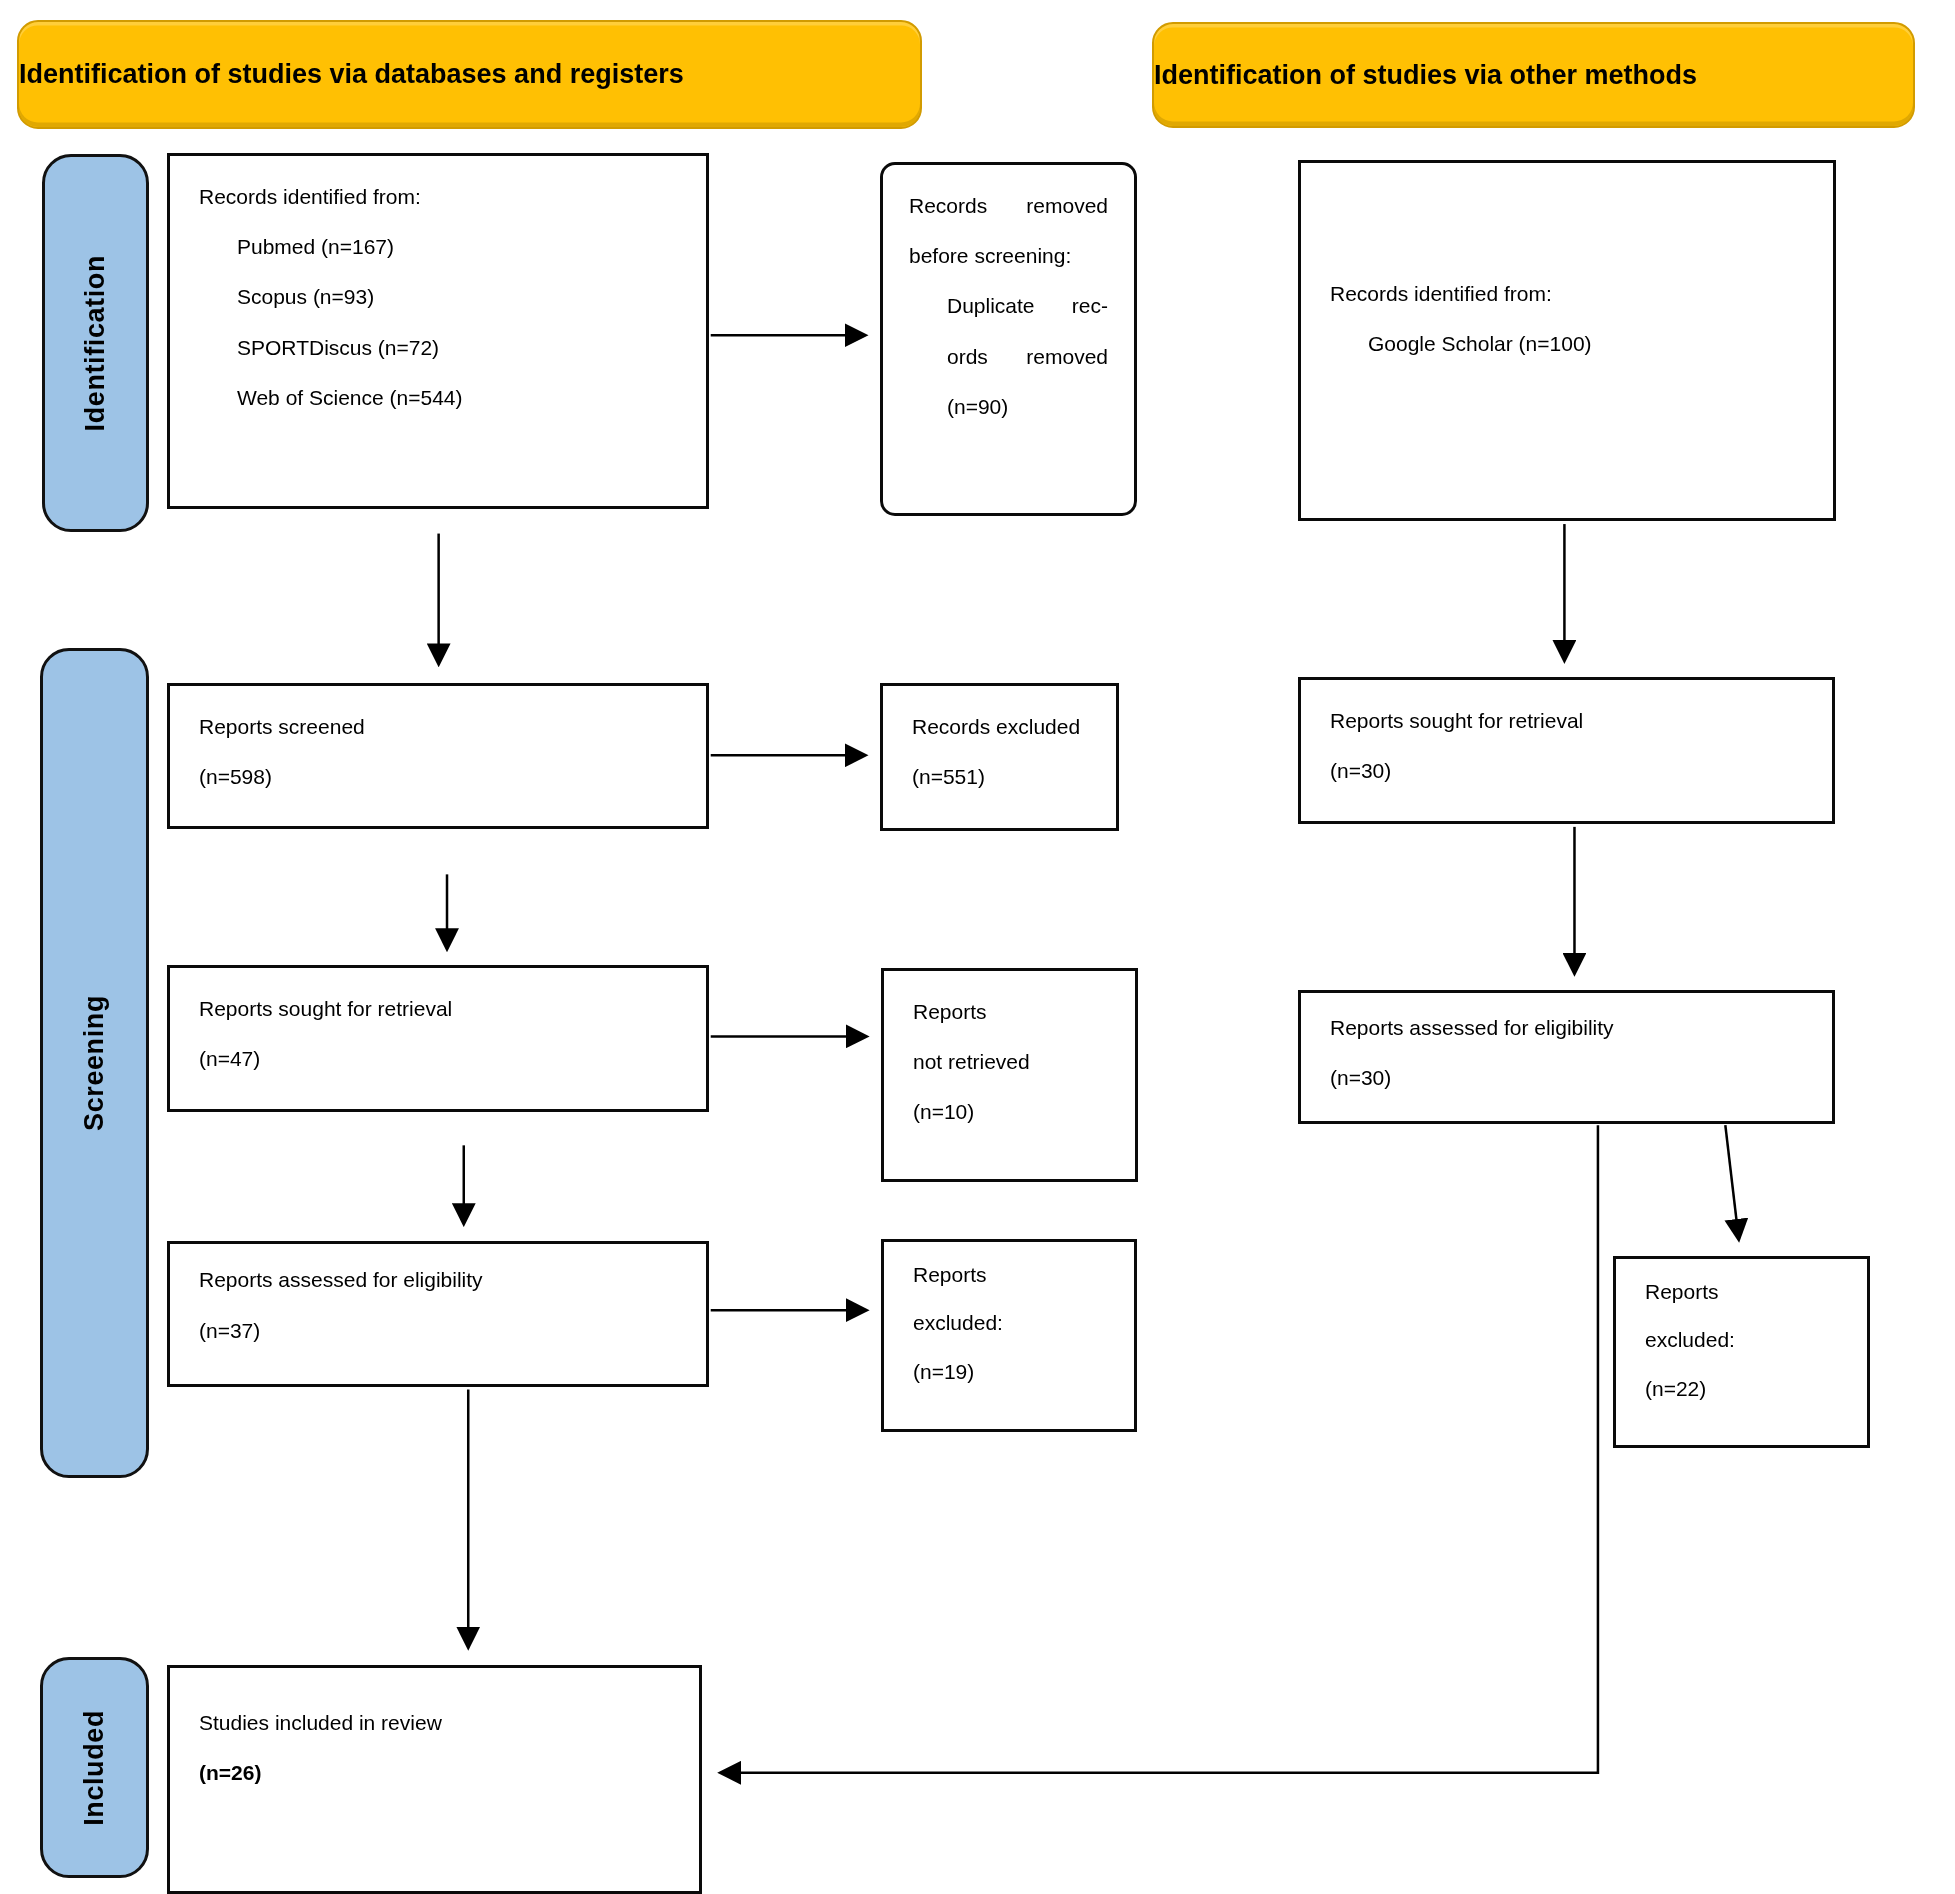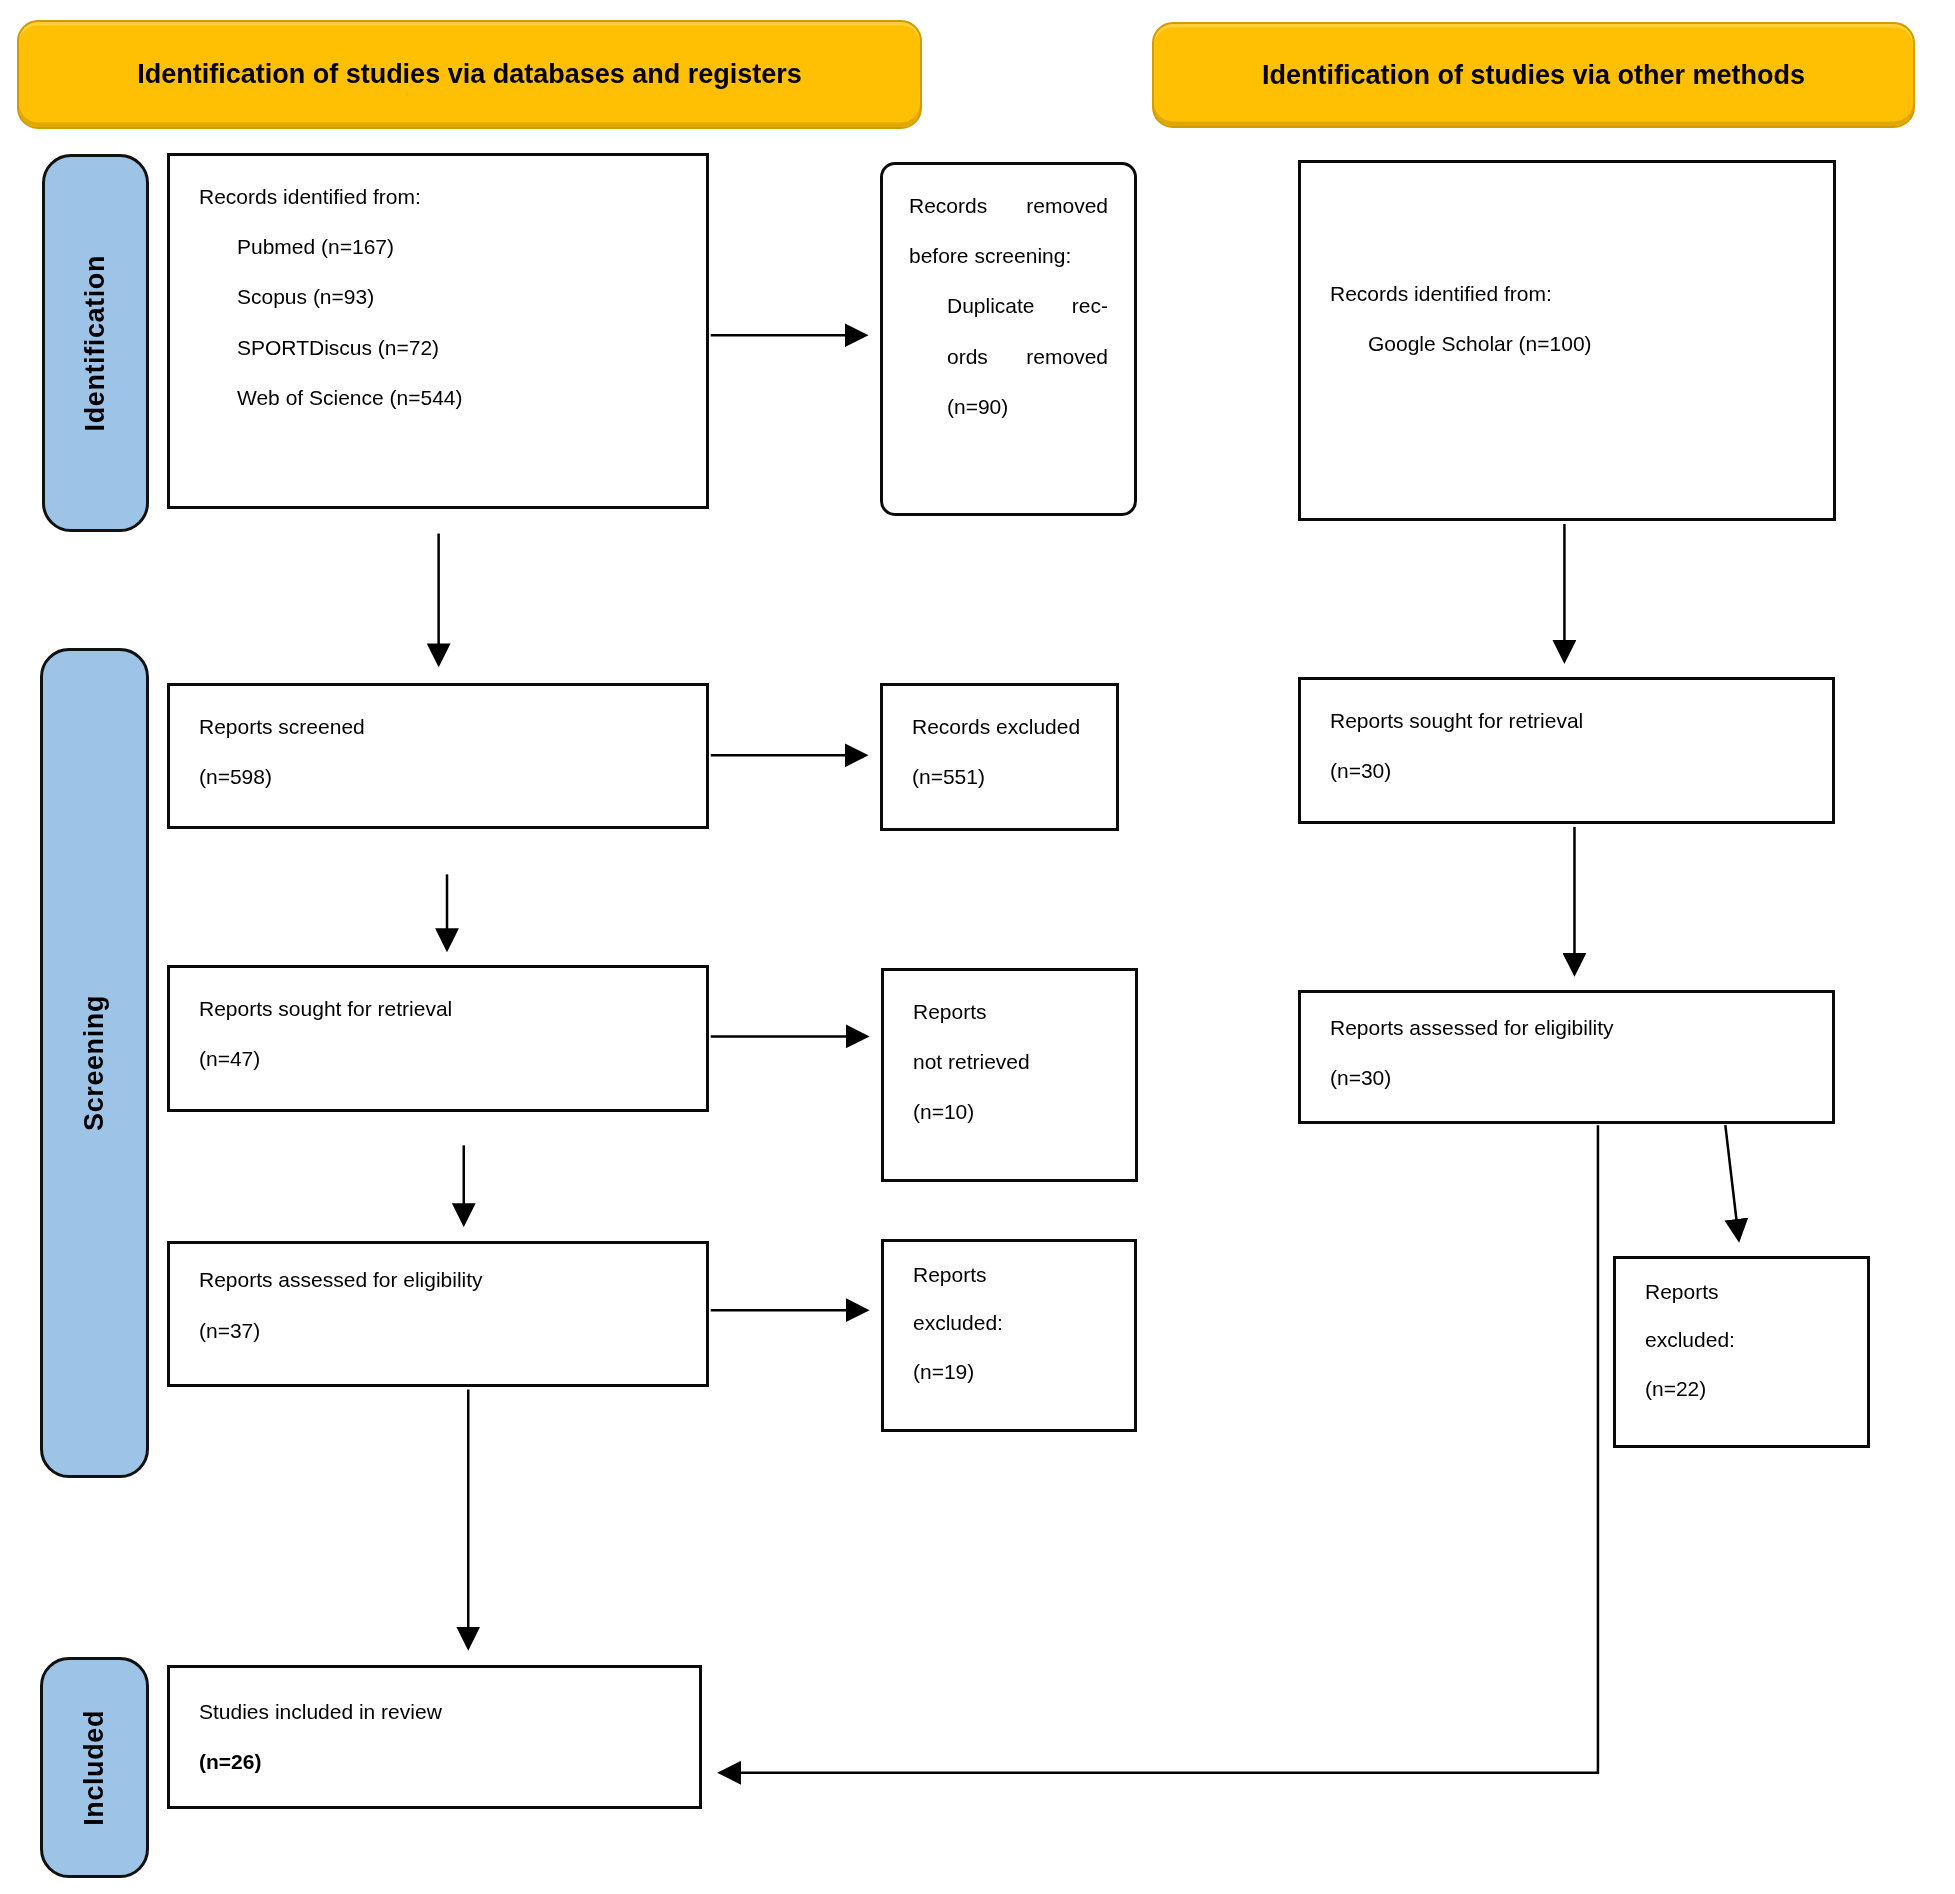--- a/index.html
+++ b/index.html
@@ -11,21 +11,21 @@
     color:#000;
   }
 
   
   .banner {
     position:absolute;
     background:#FFC003;
     border:2.2px solid #D29B00;
     border-radius:21px;
     box-shadow: inset 0 -4.5px 0 rgba(0,0,0,0.12), inset 0 3.4px 0 rgba(255,255,255,0.22);
-    display:flex; align-items:center; justify-content:center;
+    display:flex; align-items:center; justify-content:flex-start;
     font-weight:bold; font-size:27px;
     text-align:center;
   }
   .banner1 { left:17px;  top:20px; width:901px; height:105px; }
   .banner2 { left:1152px; top:22.4px; width:759px; height:102px; }
 
   
   .stage {
     position:absolute;
     background:#9DC3E6;
@@ -64,21 +64,21 @@
   .box-identified-other { left:1298px; top:160px; width:538px; height:361px; padding-top:106px; }
   .box-screened     { left:167px;  top:683px; width:542px; height:146px; }
   .box-excluded551  { left:880px; top:683px; width:239px; height:148px; }
   .box-sought47     { left:167px;  top:965px; width:542px; height:147px; }
   .box-notretrieved { left:881px; top:968px; width:257px; height:214px; }
   .box-sought30     { left:1298px; top:677px; width:537px; height:147px; }
   .box-assessed30   { left:1298px; top:990px; width:537px; height:134px; padding-top:10px; }
   .box-assessed37   { left:167px;  top:1241px; width:542px; height:146px; padding-top:11.2px; }
   .box-excluded19   { left:881px; top:1239px; width:256px; height:193px; padding-top:9px; line-height:2.3; }
   .box-excluded22   { left:1613px; top:1256px; width:257px; height:192px; padding-top:9px; line-height:2.3; }
-  .box-included     { left:167px;  top:1665px; width:535px; height:144px; padding-top:19px; }
+  .box-included     { left:167px;  top:1665px; width:535px; height:229px; padding-top:30px; }
 
   
   svg.arrows { position:absolute; left:0; top:0; width:1955px; height:1894px; pointer-events:none; }
   svg.arrows line, svg.arrows polyline {
     stroke:#000; stroke-width:4.5; fill:none;
   }
 </style>
 </head>
 <body>
 

